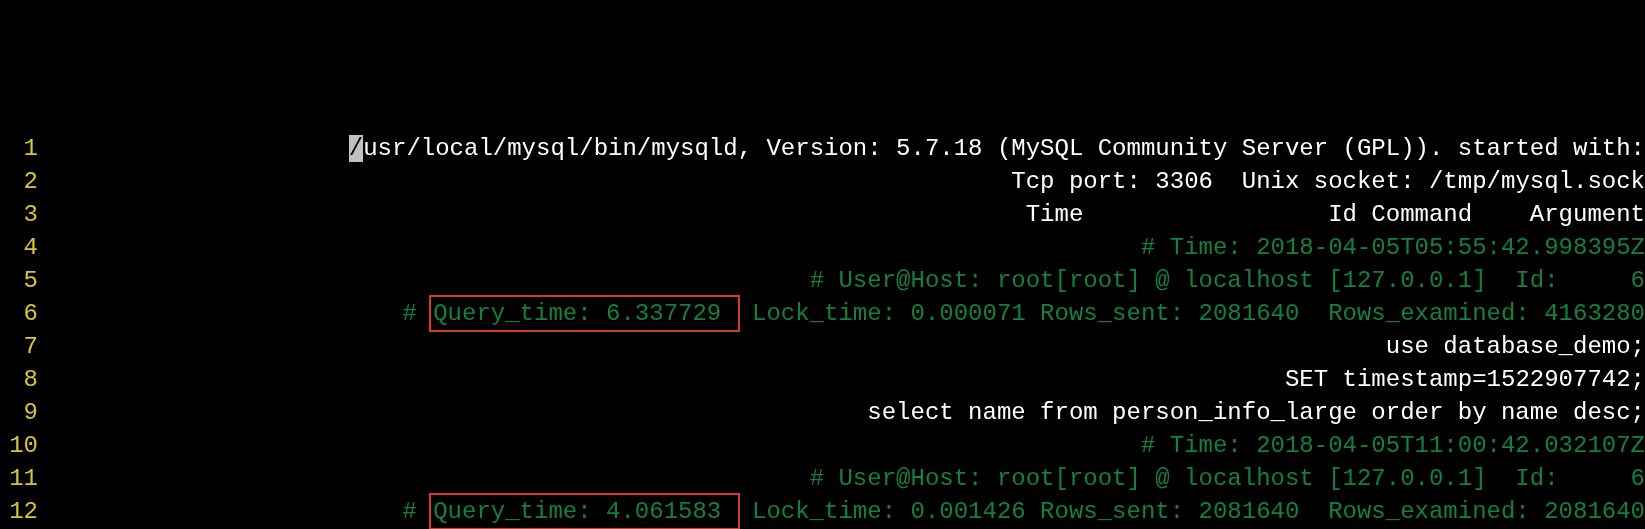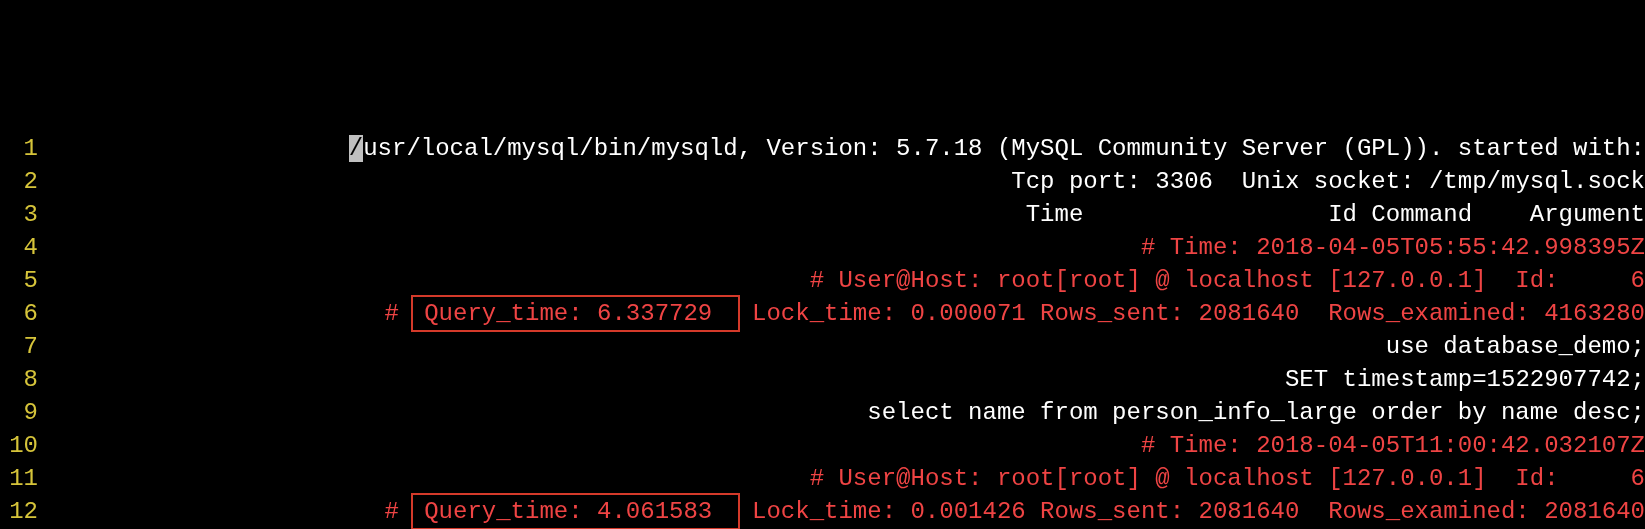--- a/index.html
+++ b/index.html
@@ -27,24 +27,24 @@
     }
     .content {
       flex: 1;
       text-align: right;
     }
     .cursor {
       background: #c0c0c0;
       color: #000000;
     }
     .white { color: #ffffff; }
-    .cyan { color: #ef4444; }
+    .cyan { color: #15803d; }
     .redbox {
       border: 2px solid #d43a2a;
-      padding: 0 11px;
+      padding: 0 2px;
       margin: -2px -2px;
       display: inline-block;
     }
   </style>
 </head>
 <body>
 
 
 
 <div id="editor"><div class="line"><span class="lineno">1</span><span class="content"><span class="cursor">/</span><span class="white">usr/local/mysql/bin/mysqld, Version: 5.7.18 (MySQL Community Server (GPL)). started with:</span></span></div><div class="line"><span class="lineno">2</span><span class="content"><span class="white">Tcp port: 3306  Unix socket: /tmp/mysql.sock</span></span></div><div class="line"><span class="lineno">3</span><span class="content"><span class="white">Time                 Id Command    Argument</span></span></div><div class="line"><span class="lineno">4</span><span class="content"><span class="cyan"># Time: 2018-04-05T05:55:42.998395Z</span></span></div><div class="line"><span class="lineno">5</span><span class="content"><span class="cyan"># User@Host: root[root] @ localhost [127.0.0.1]  Id:     6</span></span></div><div class="line"><span class="lineno">6</span><span class="content"><span class="cyan"># </span><span class="cyan redbox">Query_time: 6.337729 </span><span class="cyan"> Lock_time: 0.000071 Rows_sent: 2081640  Rows_examined: 4163280</span></span></div><div class="line"><span class="lineno">7</span><span class="content"><span class="white">use database_demo;</span></span></div><div class="line"><span class="lineno">8</span><span class="content"><span class="white">SET timestamp=1522907742;</span></span></div><div class="line"><span class="lineno">9</span><span class="content"><span class="white">select name from person_info_large order by name desc;</span></span></div><div class="line"><span class="lineno">10</span><span class="content"><span class="cyan"># Time: 2018-04-05T11:00:42.032107Z</span></span></div><div class="line"><span class="lineno">11</span><span class="content"><span class="cyan"># User@Host: root[root] @ localhost [127.0.0.1]  Id:     6</span></span></div><div class="line"><span class="lineno">12</span><span class="content"><span class="cyan"># </span><span class="cyan redbox">Query_time: 4.061583 </span><span class="cyan"> Lock_time: 0.001426 Rows_sent: 2081640  Rows_examined: 2081640</span></span></div><div class="line"><span class="lineno">13</span><span class="content"></span></div></div>

